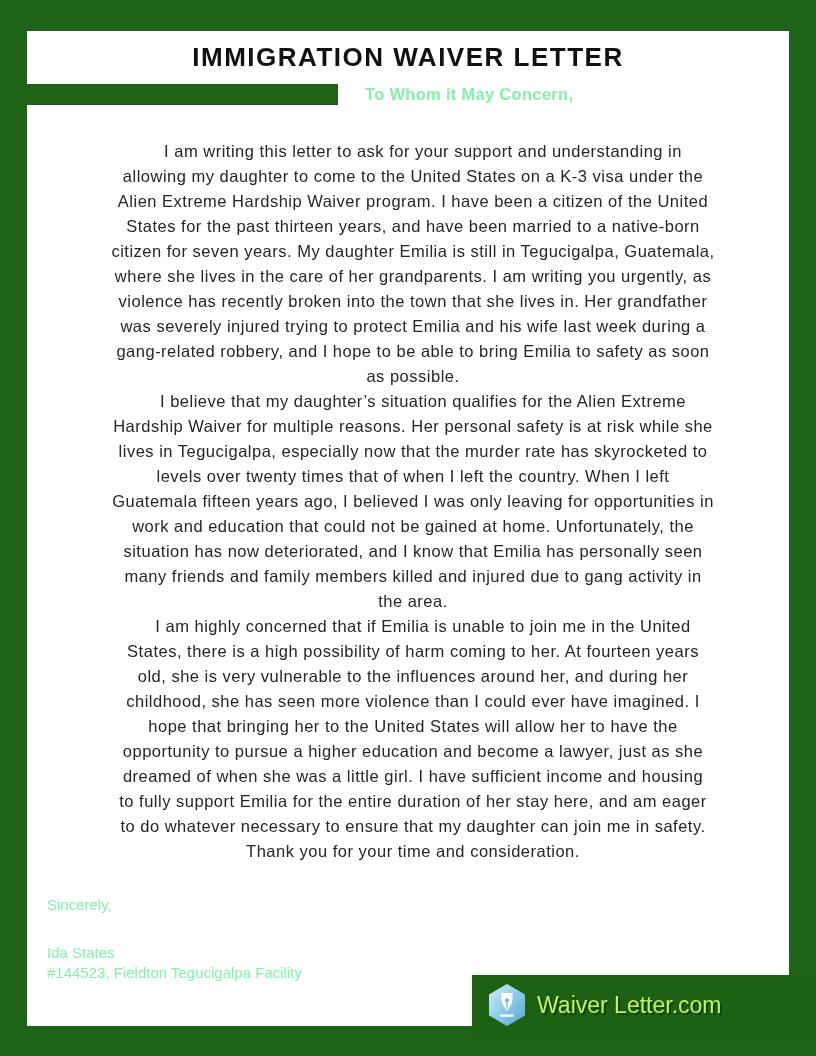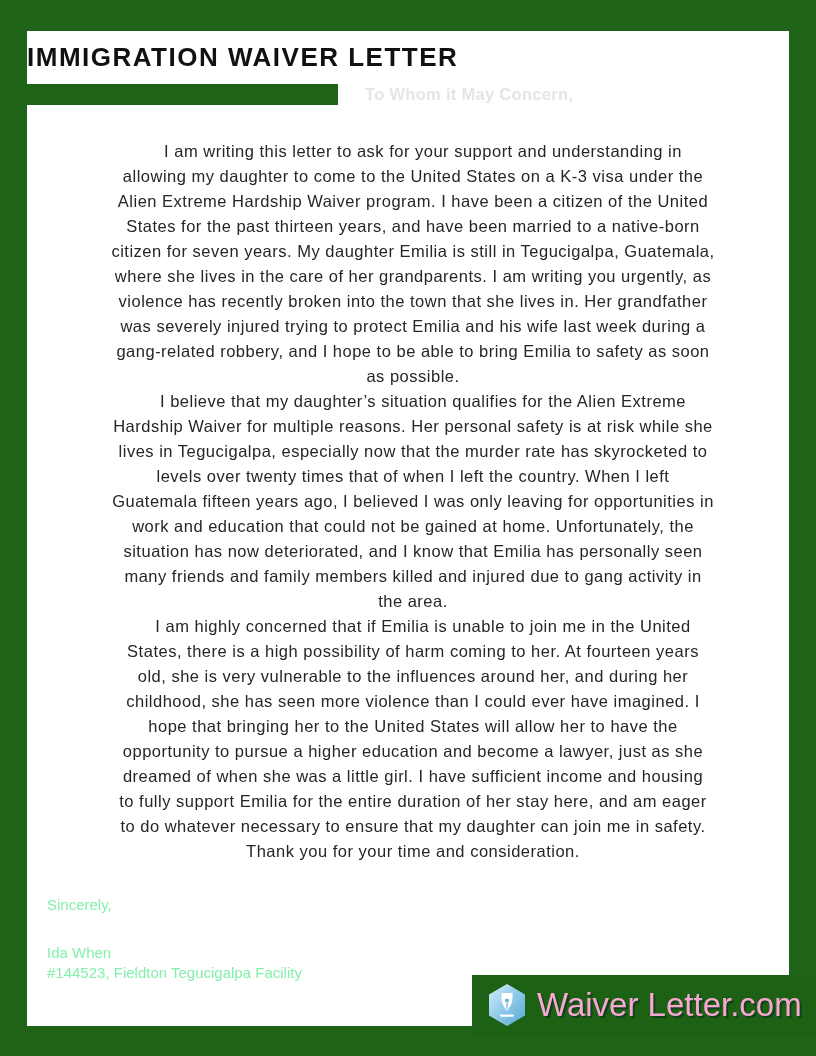--- a/index.html
+++ b/index.html
@@ -14,41 +14,41 @@
     position: absolute;
     left: 27px; top: 31px;
     width: 762px; height: 995px;
     background: #ffffff;
   }
 
   .doc-title {
     position: absolute;
     left: 27px; top: 42px;
     width: 762px;
-    text-align: left;
+    text-align: center;
     font-size: 26px;
     font-weight: bold;
     letter-spacing: 1.5px;
     color: #111111;
   }
 
   .salutation-bar {
     position: absolute;
     left: 0; top: 84px;
     width: 338px; height: 21px;
     background: #1e6317;
   }
 
   .salutation {
     position: absolute;
     left: 365px; top: 85px;
     font-size: 16.5px;
     font-weight: bold;
     letter-spacing: 0.3px;
-    color: #e5e5e5;
+    color: #86efac;
   }
 
   .letter-body {
     position: absolute;
     left: 43px; top: 139px;
     width: 740px;
     color: #262626;
     text-align: center;
   }
   .letter-body p {
@@ -78,22 +78,22 @@
     display: flex;
     align-items: center;
   }
   .brand-logo {
     width: 36px; height: 42px;
     margin-left: 17px;
     flex: 0 0 auto;
   }
   .brand-text {
     margin-left: 12px;
-    font-size: 33px;
-    color: #f9a8d4;
+    font-size: 23px;
+    color: #bef264;
     letter-spacing: 0px;
     text-shadow: 2px 2px 0 rgba(8, 38, 30, 0.55);
     white-space: nowrap;
   }
 </style>
 </head>
 <body>
 
 <div class="page"></div>
 
@@ -130,21 +130,21 @@
 hope that bringing her to the United States will allow her to have the
 opportunity to pursue a higher education and become a lawyer, just as she
 dreamed of when she was a little girl. I have sufficient income and housing
 to fully support Emilia for the entire duration of her stay here, and am eager
 to do whatever necessary to ensure that my daughter can join me in safety.
 Thank you for your time and consideration.</p>
   </div>
 
 <div class="signature-block">
   <span class="closing">Sincerely,</span>
-  <span class="signature-name">Ida When</span>
+  <span class="signature-name">Ida States</span>
   <span class="signature-detail">#144523, Fieldton Tegucigalpa Facility</span>
 </div>
 
 <div class="footer-brand">
   <svg class="brand-logo" viewBox="0 0 36 42" xmlns="http://www.w3.org/2000/svg">
     <defs>
       <linearGradient id="hexGrad" x1="0" y1="0" x2="1" y2="1">
         <stop offset="0" stop-color="#d9eefa"></stop>
         <stop offset="0.5" stop-color="#8ecae9"></stop>
         <stop offset="1" stop-color="#56a9d4"></stop>

